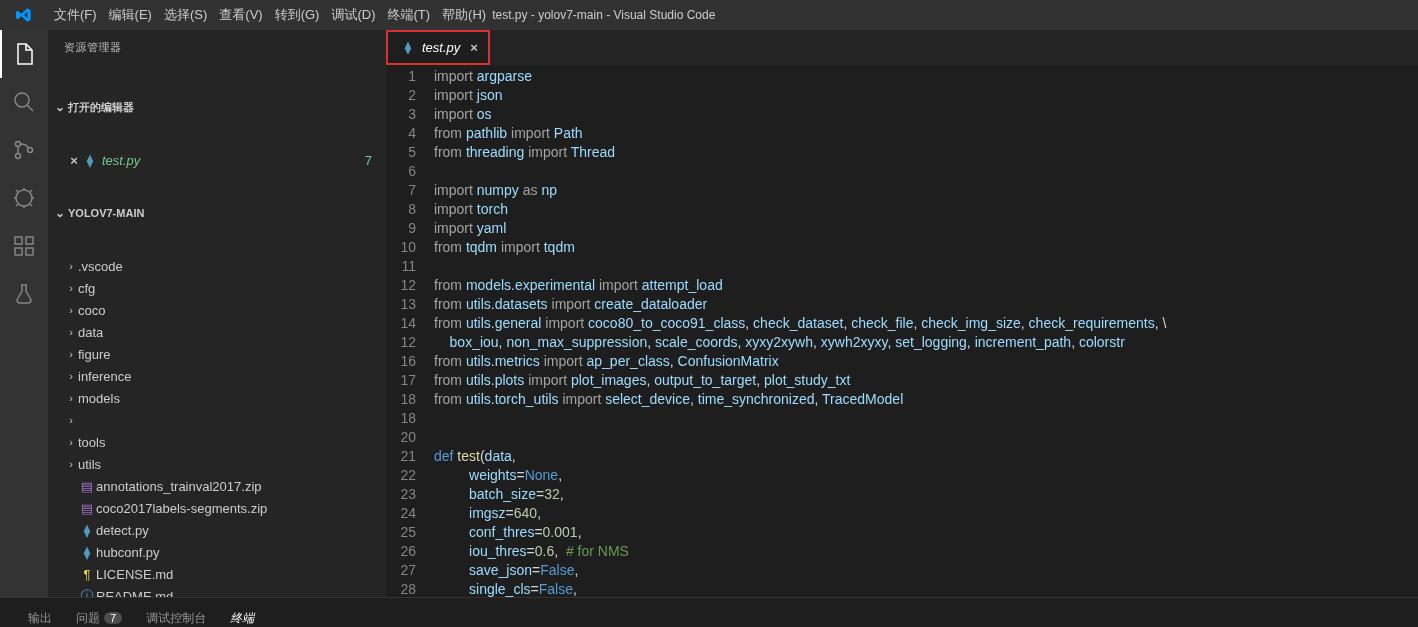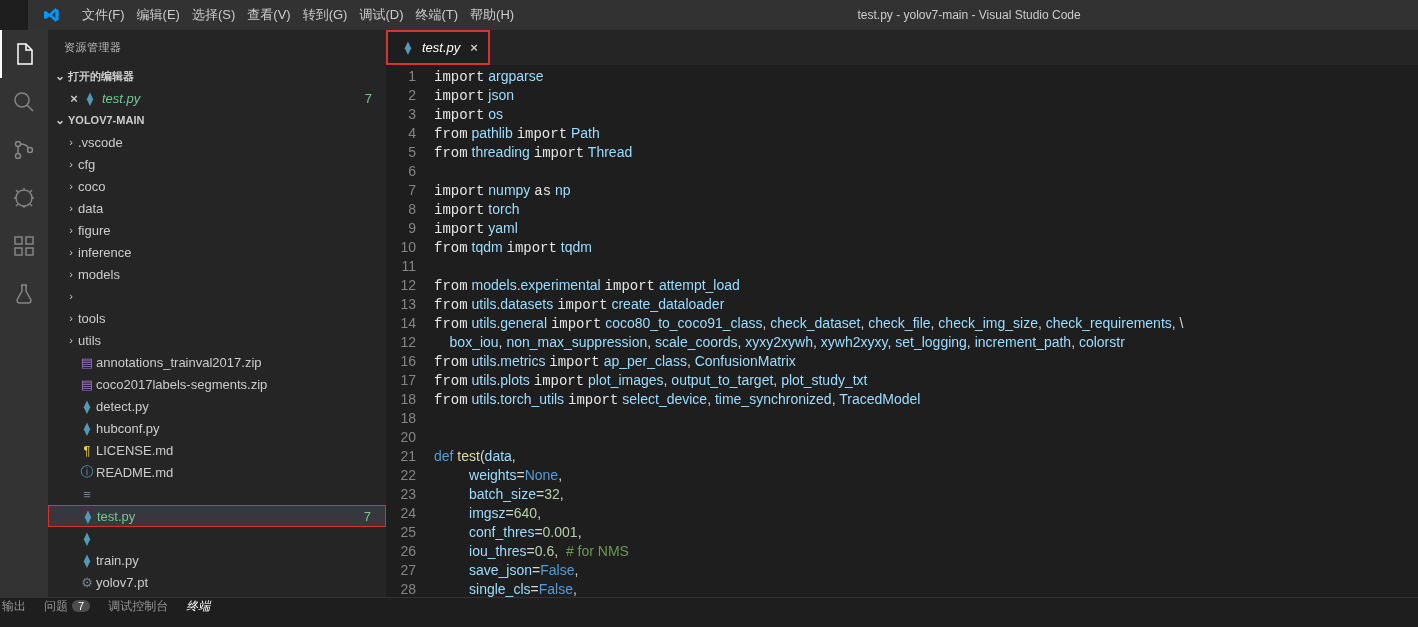--- a/index.html
+++ b/index.html
@@ -1,28 +1,28 @@
 <!DOCTYPE html>
 <html><head>
 <meta charset="utf-8">
 <style>
 * { margin:0; padding:0; box-sizing:border-box; font-family:"Segoe UI","Microsoft YaHei",sans-serif; }
 body { background:#1e1e1e; color:#ccc; width:1418px; height:627px; overflow:hidden; font-size:13px; }
-.titlebar { height:30px; background:#323233; display:flex; align-items:center;margin-left:28px; }
+.titlebar { height:30px; background:#323233; display:flex; align-items:center; }
 .titlebar .logo { width:48px; display:flex; justify-content:center; align-items:center; }
 .titlebar .logo svg { width:16px; height:16px; }
 .menubar { display:flex; }
 .menubar span { padding:0 6px; color:#ccc; cursor:default; }
-.window-title { flex:1; text-align:center; color:#ccc; font-size:12px; }
+.window-title { flex:1; text-align:left; color:#ccc; font-size:12px; }
 .main { display:flex; height:567px; }
 .activitybar { width:48px; background:#333333; display:flex; flex-direction:column; align-items:center; }
 .activitybar .icon { width:48px; height:48px; display:flex; align-items:center; justify-content:center; color:#858585; }
 .activitybar .icon.active { color:#fff; border-left:2px solid #fff; }
 .activitybar .icon svg { width:24px; height:24px; }
-.sidebar { width:338px; background:#252526; display:flex; flex-direction:column; overflow:hidden; }
+.sidebar { width:338px; background:#252526; display:flex; flex-direction:column; overflow:hidden;gap:31px; }
 .sidebar-header { height:35px; display:flex; align-items:center; padding:0 16px; font-size:11px; color:#bbb; letter-spacing:.5px; }
 .section-head { height:22px; display:flex; align-items:center; padding-left:4px; font-size:11px; font-weight:700; color:#ccc; cursor:default; }
 .section-head .caret { width:16px; text-align:center; font-size:12px; }
 .open-file { display:flex; align-items:center; height:22px; padding-left:18px; }
 .open-file .close { width:16px; color:#c5c5c5; text-align:center; font-weight:700; }
 .open-file .pyicon { width:16px; text-align:center; }
 .open-file .fname { color:#73C991; font-style:italic; margin-left:4px; flex:1; }
 .open-file .badge { color:#73C991; margin-right:14px; }
 .tree { overflow-y:auto; flex:1; }
 .tree-row { display:flex; align-items:center; height:22px; color:#ccc; cursor:default; }
@@ -38,29 +38,29 @@
 .tab { display:flex; align-items:center; height:35px; background:#1e1e1e; padding:0 10px 0 12px; position:relative; }
 .tab.redbox { border:2px solid #d93030; }
 .tab .pyicon { width:16px; text-align:center; }
 .tab .tabname { color:#fff; font-style:italic; margin:0 10px 0 6px; font-size:13px; }
 .tab .tabclose { color:#c5c5c5; font-weight:700; }
 .code-area { flex:1; display:flex; overflow:hidden; font-family:Consolas,monospace; font-size:14px; line-height:19px; }
 .gutter { width:48px; text-align:right; color:#858585; padding-right:18px; padding-top:2px; }
 .gutter div { height:19px; }
 .code { flex:1; padding-top:2px; white-space:pre; overflow-x:auto; }
 .code div { height:19px; }
-.kw { color:#e5e5e5;font-family:Liberation Mono, monospace; }
+.kw { color:#a3a3a3; }
 .kw2 { color:#569cd6; }
 .fn { color:#dcdcaa; }
 .var { color:#9cdcfe; }
 .num { color:#b5cea8;text-align:center; }
 .cmt { color:#6a9955; }
 .const { color:#569cd6; }
 .txt { color:#d4d4d4; }
-.panel { height:30px; background:#1e1e1e; border-top:1px solid #333; display:flex; align-items:flex-start; padding-left:2px; gap:18px; font-size:12px; }
+.panel { height:30px; background:#1e1e1e; border-top:1px solid #333; display:flex; align-items:flex-end; padding-left:28px; gap:24px; font-size:12px; }
 .panel span { color:#969696; cursor:default; }
 .panel span.active { color:#fff;font-style:italic; }
 .panel .count { background:#4d4d4d; color:#fff; border-radius:8px; padding:0 6px; margin-left:4px; font-size:11px; }
 .py-ico { color:#519aba; }
 </style>
 </head>
 <body>
 
 <div class="titlebar">
   <div class="logo">

